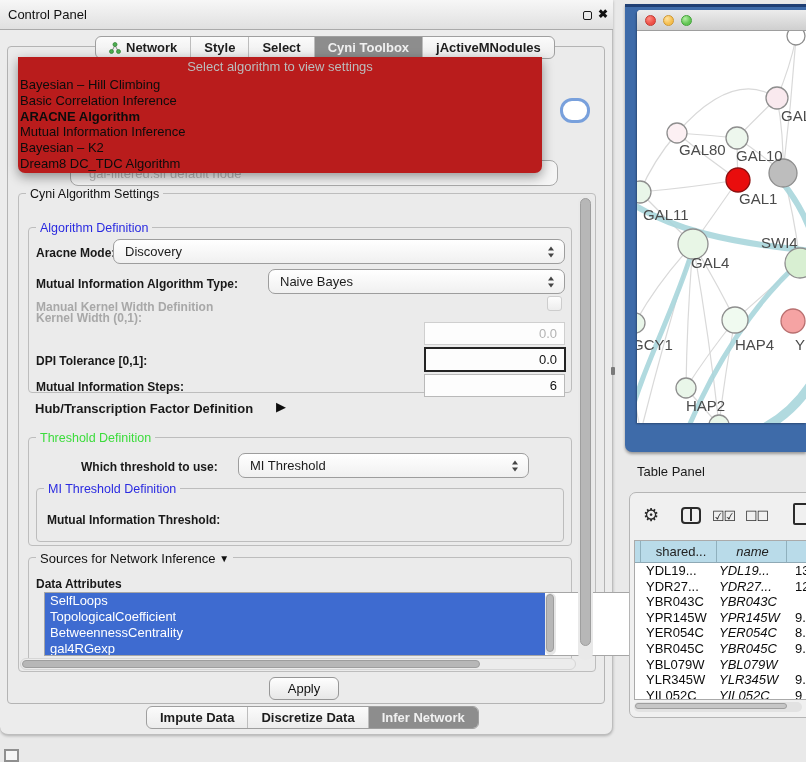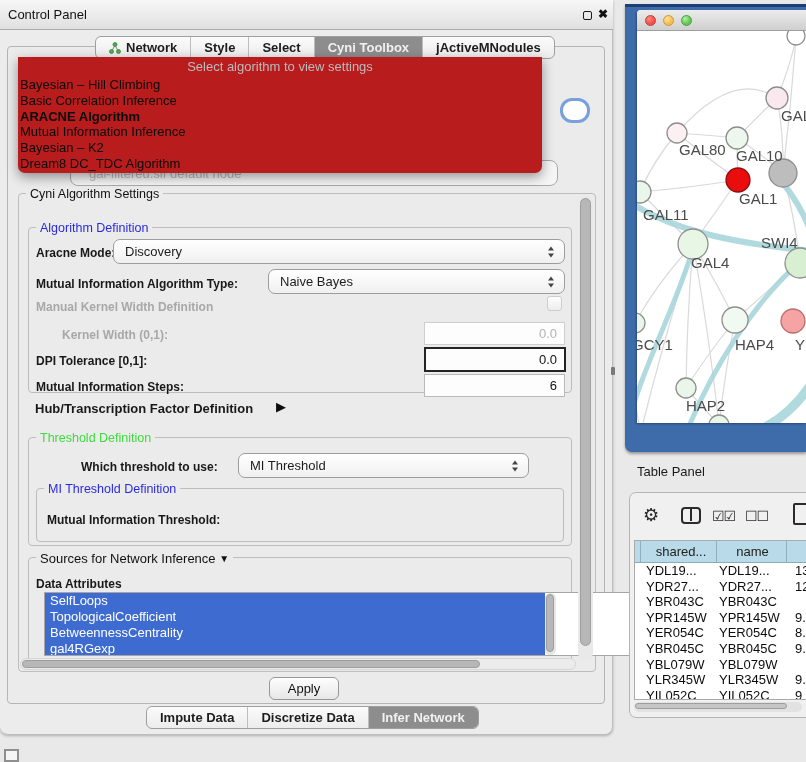--- a/index.html
+++ b/index.html
@@ -87,21 +87,21 @@
   .tp-ico { position:absolute; color:#2b2b2b; }
   #ico-columns { left:681px; top:507px; width:20px; height:17px; border:2.5px solid #2b2b2b; border-radius:4px; }
   #ico-columns:before { content:""; position:absolute; left:6.5px; top:0; width:2.5px; height:12px; background:#2b2b2b; }
   #ico-doc { left:793px; top:503px; width:16px; height:22px; border:2.5px solid #2b2b2b; border-radius:2px; background:#f0f0f0;}
   #tbl { left:634px; top:540px; width:200px; height:160px; background:#fff; border:1px solid #aaa; border-right:none; overflow:hidden;}
   .hrow { display:flex; height:22px; }
   .hcell { background:#b9dbe9; border-right:1px solid #8fb0bd; border-bottom:1px solid #8fa9b5;
            font-size:13px; color:#222; text-align:center; line-height:21px; }
   .trow { display:flex; height:15.6px; }
   .tcell { font-size:13px; color:#0c0c0c; line-height:15.6px; white-space:nowrap; overflow:hidden; }
-  .cg { width:6px; }  .c1 { width:76px; padding-left:5px; }  .c2 { width:70px; padding-left:2px; } .c3 { width:40px; padding-left:8px; }
+  .cg { width:6px; }  .c1 { width:76px; padding-left:5px; }  .c2 { width:70px; padding-left:2px;font-style:italic; } .c3 { width:40px; padding-left:8px; }
   
   #splitter-handle { left:611px; top:367px; width:4px; height:8px; background:#7a7a7a; border-radius:1px; }
   #mini-icon { left:4px; top:749px; width:15px; height:13px; border:2px solid #8f8f8f; background:#f5f5f5; }
 </style>
 </head>
 <body>
 
 <div class="abs" id="control-panel">
 
   <div class="abs" id="cp-titlebar">
@@ -166,21 +166,21 @@
 
   <div class="flabel" style="left:36px;top:277px;">Mutual Information Algorithm Type:</div>
   <div class="combo" style="left:268px;top:269px;width:297px;height:25px;">
     <span class="val">Naive Bayes</span>
     <span class="spin"></span>
   </div>
 
   <div class="flabel dis" style="left:36px;top:300px;">Manual Kernel Width Definition</div>
   <div class="abs" style="left:547px;top:296px;width:15px;height:15px;border:1.5px solid #cdcdcd;border-radius:3px;background:linear-gradient(#fdfdfd,#ededed);"></div>
 
-  <div class="flabel dis" style="left:36px;top:328px;margin-left:26px;">Kernel Width (0,1):</div>
+  <div class="flabel dis" style="left:36px;top:311px;">Kernel Width (0,1):</div>
   <div class="tfield dis" style="left:424px;top:322px;width:141px;height:23px;border-color:#cfcfcf;">0.0</div>
 
   <div class="flabel" style="left:36px;top:354px;">DPI Tolerance [0,1]:</div>
   <div class="tfield focus" style="left:424px;top:347px;width:142px;height:25px;">0.0</div>
 
   <div class="flabel" style="left:36px;top:380px;">Mutual Information Steps:</div>
   <div class="tfield" style="left:424px;top:374px;width:141px;height:23px;">6</div>
 
   <div class="flabel" style="left:35px;top:401px;font-size:13px;">Hub/Transcription Factor Definition</div>
   <div class="abs" style="left:276px;top:399px;font-size:13px;color:#0c0c0c;">▶</div>

